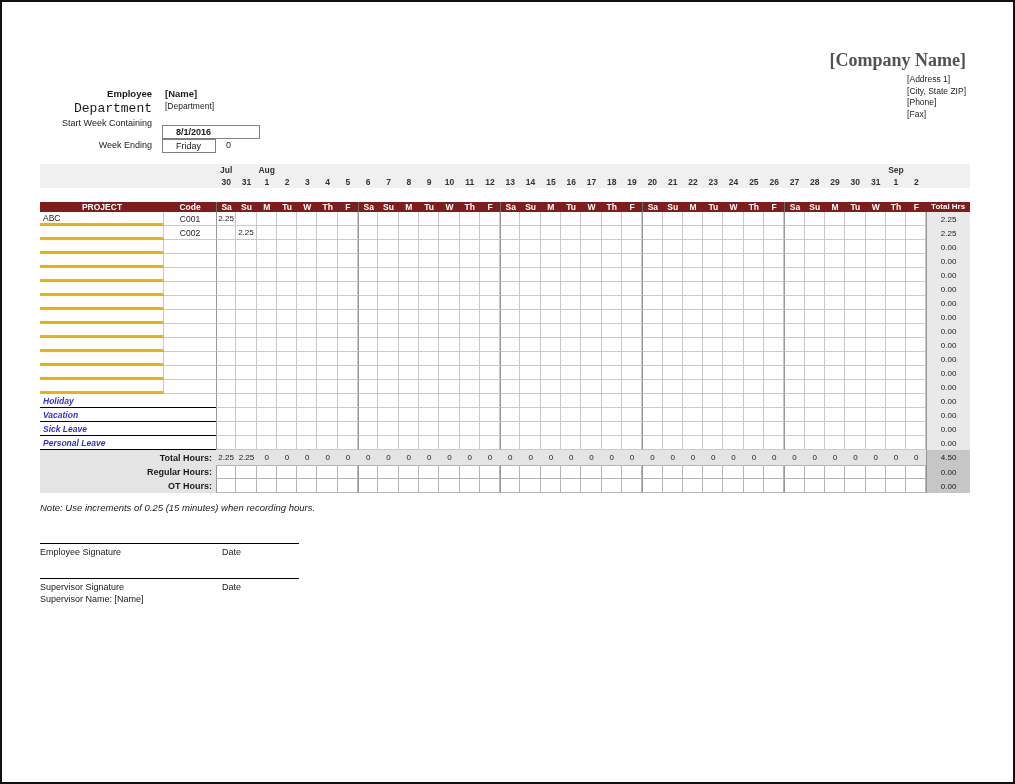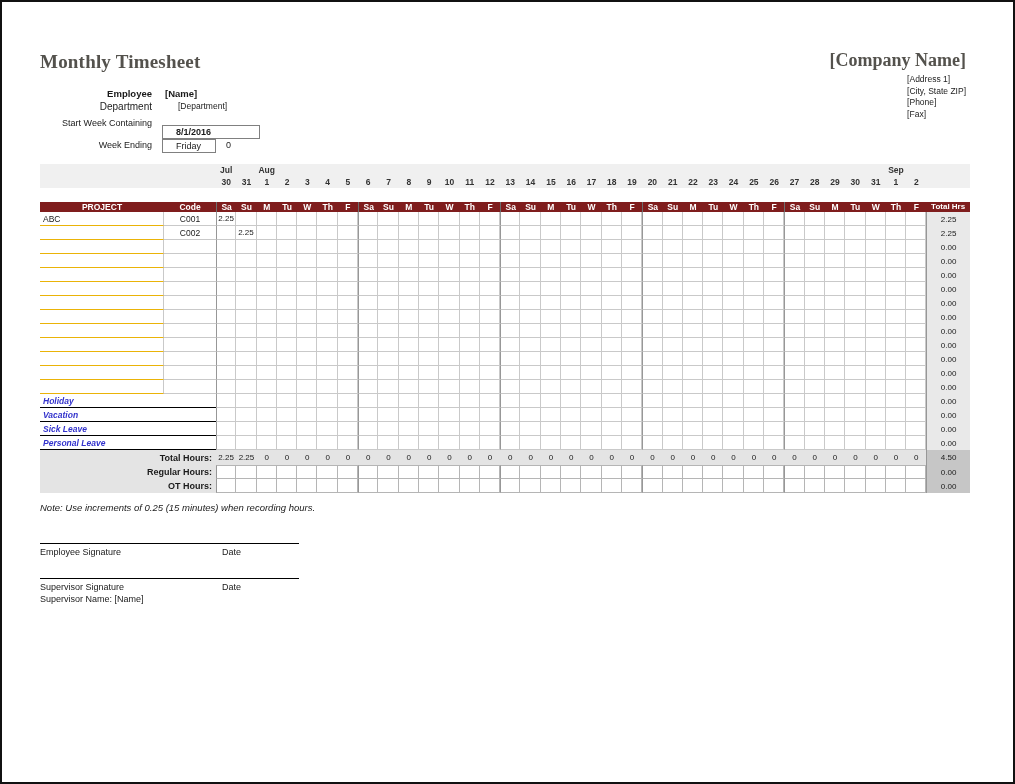--- a/index.html
+++ b/index.html
@@ -39,21 +39,21 @@
   .cell { display:flex; align-items:center; justify-content:center;
           overflow:hidden; white-space:nowrap; font-size:8px; }
   .span2 { grid-column: span 2; }
   .band   { background:#f0f0f0; font-weight:bold; color:#333; font-size:8.5px; }
   .head   { background:#7f1d1d; color:#fff; font-weight:bold; font-size:8.5px;margin-top:14px; }
   .head.wkh { border-left:1px solid #6e6e6e; }
   .total-h { font-size:8px; line-height:1.15; text-align:center; white-space:normal; padding:1px 2px; }
   .body.day   { background:#fff; border-right:1px solid #c9c9c9; border-bottom:1px solid #c9c9c9; }
   .body.wk    { border-left:1px solid #979797; }
   .project { justify-content:flex-start; padding-left:3px; font-size:8.5px;
-             border-right:1px solid #c9c9c9; border-bottom:1px solid #eab308; }
+             border-right:1px solid #c9c9c9; border-bottom:3px solid #eab308; }
   .code    { border-bottom:1px solid #c9c9c9; font-size:8.5px; }
   .leave   { justify-content:flex-start; padding-left:3px; font-size:8.5px;
              font-style:italic; font-weight:bold; color:#3232cc;
              border-bottom:1px solid #000000; }
   .totalcol { background:#e9e9e9; border-left:1px solid #979797; font-size:8px; }
   .tband  { background:#e4e4e4; }
   .tlabel { justify-content:flex-end; padding-right:4px; font-weight:bold; font-size:9px; }
   .tval   { font-size:8px; }
   .tin    { background:#fff; border-right:1px solid #b5b5b5; border-bottom:1px solid #b5b5b5; }
   .tin.wk { border-left:1px solid #979797; }
@@ -62,34 +62,33 @@
   
   .note { position:absolute; left:38px; top:500px; font-style:italic; font-size:9.5px; }
   .sigline { position:absolute; left:38px; width:259px; border-top:1px solid #000; }
   .sigtext { position:absolute; font-size:9px; }
 </style>
 </head>
 <body>
 
 <div class="page">
 
-  <div class="title">Monthly Timesheet</div>
 
   <div class="company">[Company Name]</div>
   <div class="addr">
     <div>[Address 1]</div>
     <div>[City, State  ZIP]</div>
     <div>[Phone]</div>
     <div>[Fax]</div>
   </div>
 
   <div class="lbl bold" style="top:86px;">Employee</div>
   <div class="val bold" style="top:86px;">[Name]</div>
-  <div class="lbl" style="top:99px; font-size:10px;">Department</div>
-  <div class="val" style="top:99px; font-size:8.5px;margin-left:13px;">[Department]</div>
+  <div class="lbl" style="top:99px; font-size:13px;font-family:Liberation Mono, monospace;">Department</div>
+  <div class="val" style="top:99px; font-size:8.5px;">[Department]</div>
 
   <div class="lbl" style="top:116px; font-size:9px;">Start Week Containing</div>
   <div class="inputbox bold" style="top:123px; width:98px;">8/1/2016</div>
   <div class="lbl" style="top:138px; font-size:9px;">Week Ending</div>
   <div class="inputbox" style="top:137px; width:54px;">Friday</div>
   <div style="position:absolute; left:224px; top:138px; font-size:9px;">0</div>
 
   <div class="grid">
       <div class="cell band span2"></div>
       <div class="cell band">Jul</div>

